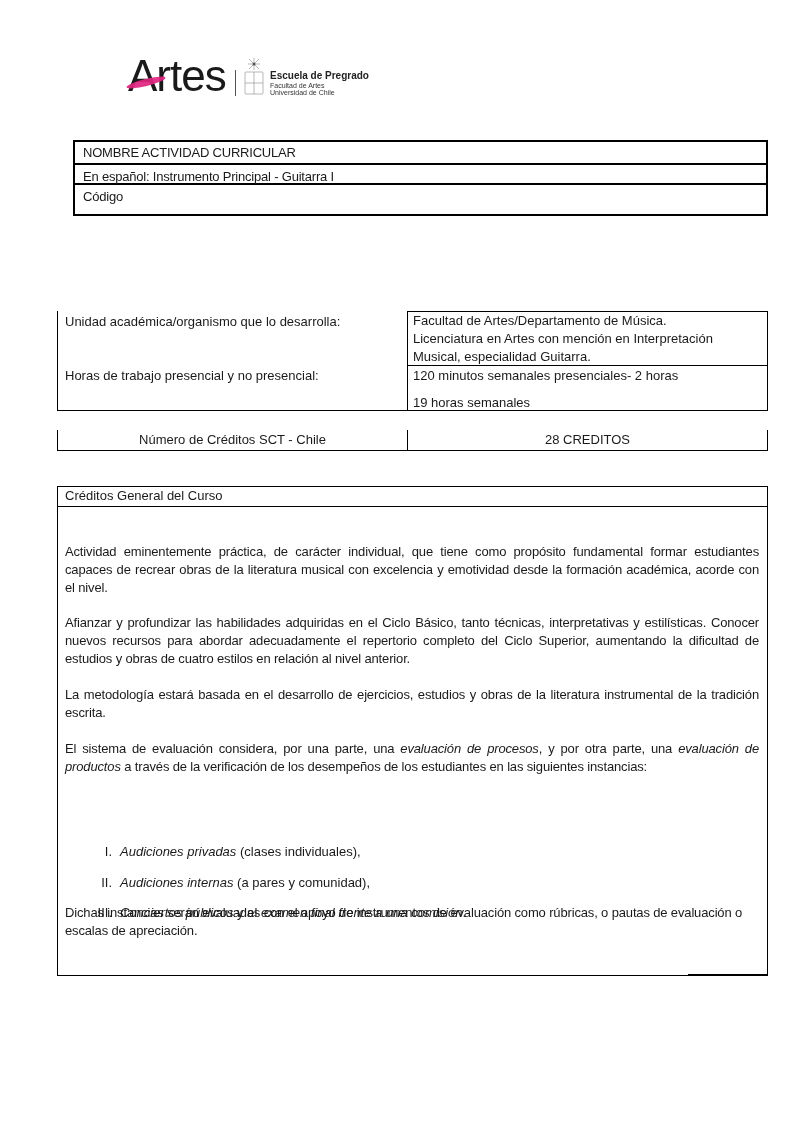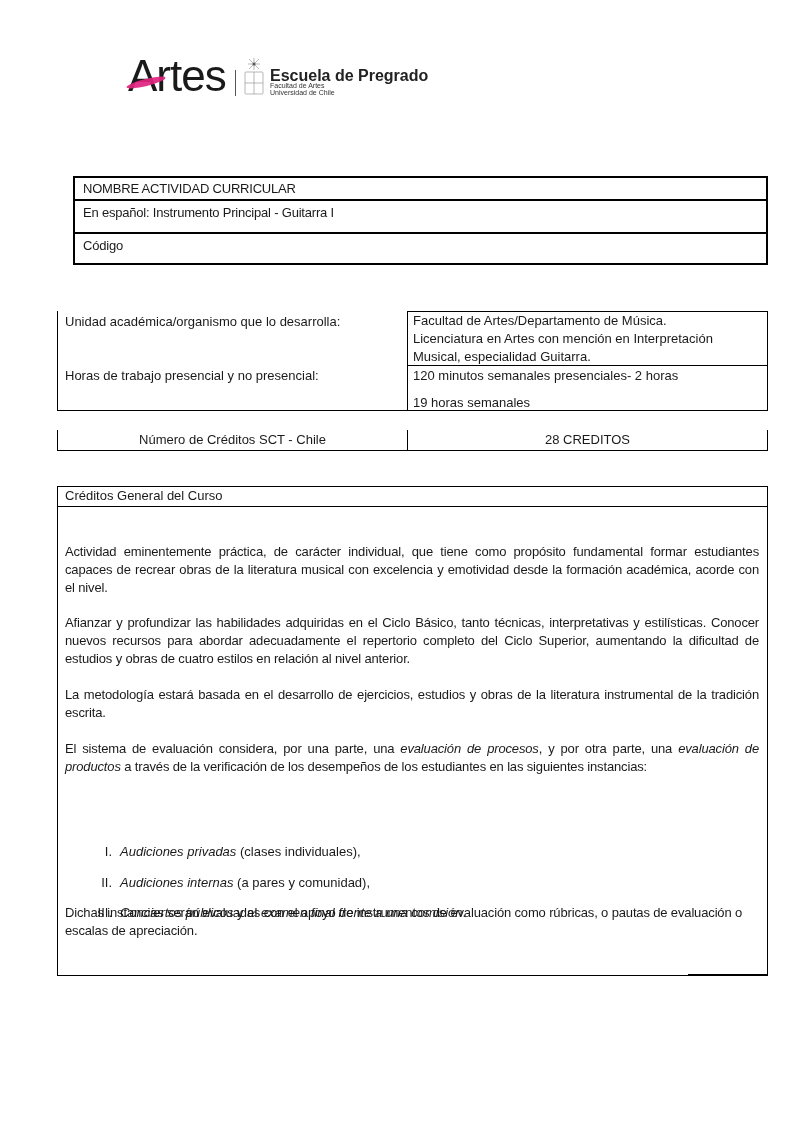--- a/index.html
+++ b/index.html
@@ -8,26 +8,26 @@
   .abs { position: absolute; }
   .txt { font-size: 13px; line-height: 17px; letter-spacing: -0.2px; }
 
   
   .logo-artes { left: 128px; top: 52px; font-size: 44px; font-weight: normal; letter-spacing: -1px;
                 color: #1a1a1a; line-height: 48px; }
   .logo-swoosh { left: 126px; top: 79px; width: 40px; height: 7px; background: #e0237f;
                  border-radius: 50%; transform: rotate(-14deg); opacity: 0.92; }
   .logo-sep { left: 235px; top: 70px; width: 1px; height: 26px; background: #555; }
   .logo-crest { left: 242px; top: 56px; width: 24px; height: 42px; }
-  .logo-school { left: 270px; top: 70px; font-size: 16px; font-weight: bold; color: #222; line-height: 11px; }
+  .logo-school { left: 270px; top: 70px; font-size: 10px; font-weight: bold; color: #222; line-height: 11px; }
   .logo-sub { left: 270px; font-size: 7px; color: #333; line-height: 8px; }
 
   
-  .t1 { left: 73px; top: 140px; width: 695px; border: 2px solid #000; box-sizing: border-box; margin-top: 36px; }
-  .t1 .row { height: 33px; border-top: 2px solid #000; padding-left: 8px; box-sizing: border-box;
+  .t1 { left: 73px; top: 140px; width: 695px; border: 2px solid #000; box-sizing: border-box; }
+  .t1 .row { height: 20px; border-top: 2px solid #000; padding-left: 8px; box-sizing: border-box;
              display: flex; align-items: flex-start; padding-top: 3px; }
   .t1 .row:first-child { border-top: none; height: 21px; padding-top: 2px; }
   .t1 .row:last-child { height: 31px; }
 
   
   .t2-leftbar { left: 57px; top: 311px; width: 1px; height: 100px; background: #000; }
   .t2-bottom { left: 57px; top: 410px; width: 711px; height: 1px; background: #000; }
   .t2-right { left: 407px; top: 311px; width: 361px; height: 100px; border: 1px solid #000;
               box-sizing: border-box; }
   .t2-rdiv { left: 407px; top: 365px; width: 361px; height: 1px; background: #000; }

